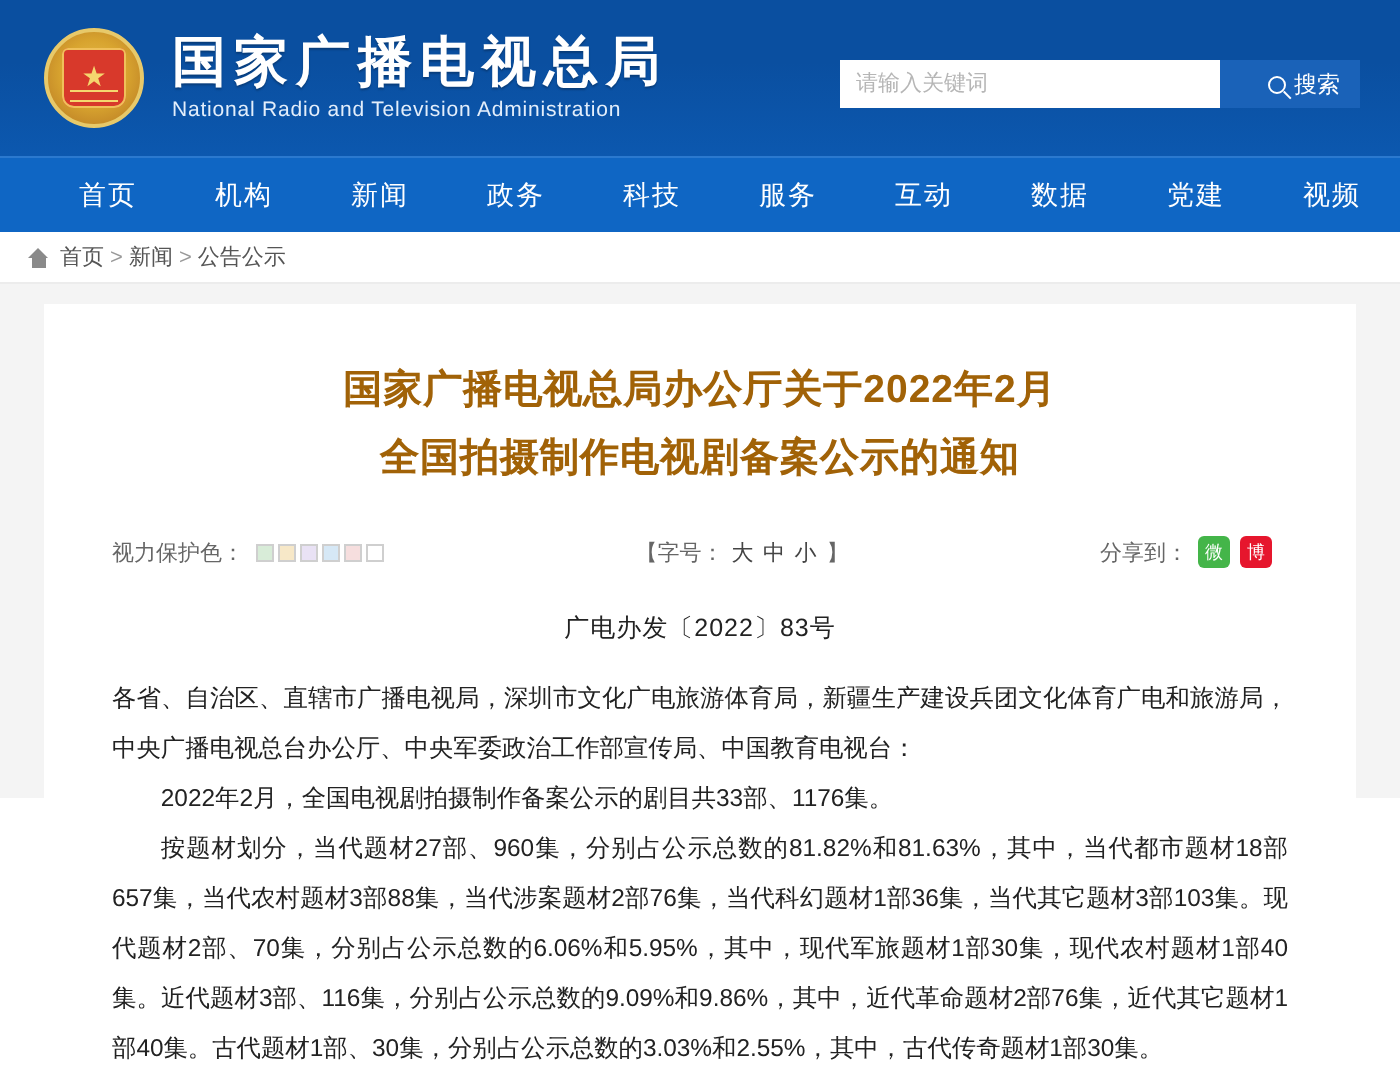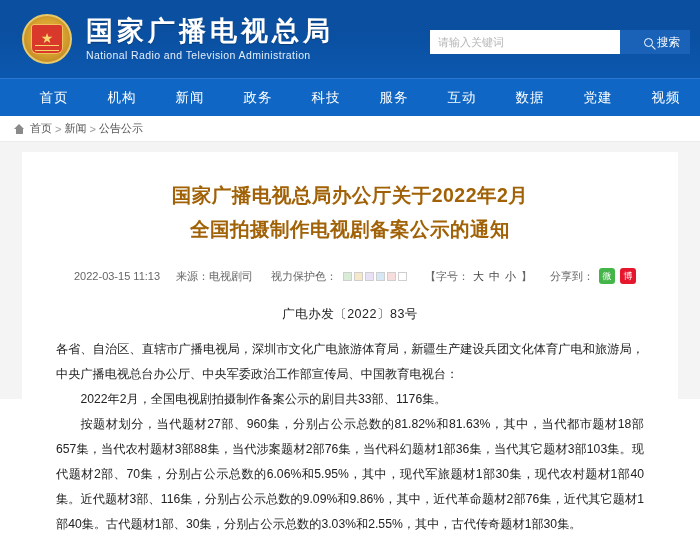--- a/index.html
+++ b/index.html
@@ -51,21 +51,21 @@
   .title-block { margin-left: 14px; color: #fff; }
   .title-cn {
     font-size: 27px; font-weight: bold; letter-spacing: 4px;
     line-height: 1.05;
     text-shadow: 0 1px 1px rgba(0,0,0,.25);
   }
   .title-en {
     font-size: 10.5px; letter-spacing: .4px; margin-top: 4px; color: #e3eefb;
   }
   .searchbox {
-    position: absolute; right: 10px; top: 30px;
+    position: absolute; right: 20px; top: 30px;
     display: flex; align-items: center; height: 24px;
   }
   .search-input {
     width: 190px; height: 24px;
     border: none; outline: none;
     background: #fff;
     font-size: 11px; color: #333;
     padding: 0 8px;
     font-family: "Liberation Sans", sans-serif;
   }
@@ -141,21 +141,21 @@
     margin-top: 22px;
     display: flex; align-items: center;
     font-size: 11px; color: #666;
     justify-content: space-between;
   }
   .meta-left { display: flex; align-items: center; gap: 16px; padding-left: 18px; }
   .meta-center { display: flex; align-items: center; gap: 4px; }
   .swatches { display: inline-flex; gap: 2px; margin-left: 2px; }
   .sw { width: 9px; height: 9px; border: 1px solid #cfcfcf; display: inline-block; }
   .meta-right { display: flex; align-items: center; gap: 5px; padding-right: 8px; }
-  .fontsize { color: #444; letter-spacing: 1px; }
+  .fontsize { color: #444; letter-spacing: 1px; font-family: Liberation Serif, serif; }
   .share-ico {
     width: 16px; height: 16px; border-radius: 3px;
     display: inline-flex; align-items: center; justify-content: center;
     color: #fff; font-size: 9px;
   }
   .share-wx { background: #44b549; }
   .share-wb { background: #e6162d; }
 
   .docnum {
     text-align: center;
@@ -219,26 +219,20 @@
 
   <div class="wrap">
     <div class="article">
 
       <div class="doc-title">
         <div>国家广播电视总局办公厅关于2022年2月</div>
         <div>全国拍摄制作电视剧备案公示的通知</div>
       </div>
 
       <div class="meta">
-        <div class="meta-left">
-          <span>2022-03-15 11:13</span>
-          <span>
-            <span>来源：</span><span>电视剧司</span>
-          </span>
-        </div>
         <div class="meta-center">
           <span>视力保护色：</span>
           <span class="swatches">
             <i class="sw" style="background:#d8ecd8"></i>
             <i class="sw" style="background:#f7e8c8"></i>
             <i class="sw" style="background:#e9e2f5"></i>
             <i class="sw" style="background:#d6e8f6"></i>
             <i class="sw" style="background:#f6dede"></i>
             <i class="sw" style="background:#ffffff"></i>
           </span>

